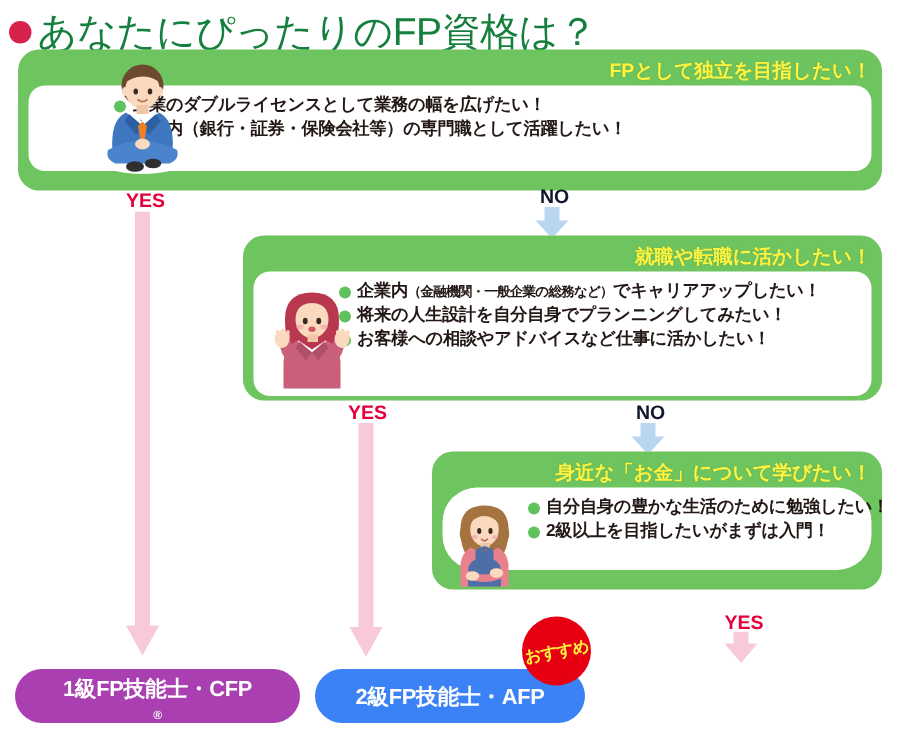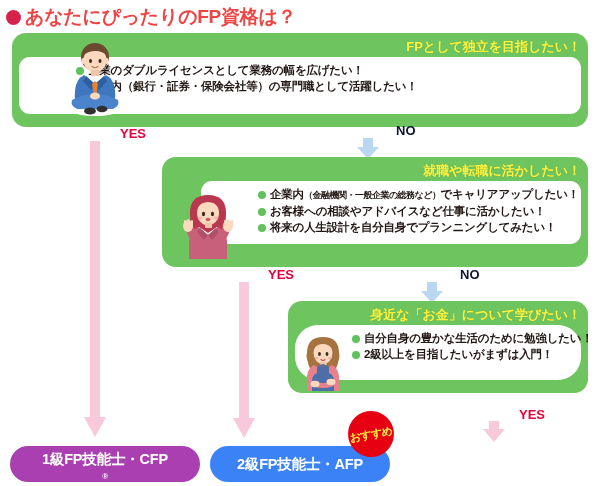--- a/index.html
+++ b/index.html
@@ -20,23 +20,23 @@
   }
 
   
   .page-title {
     position: absolute;
     left: 6px;
     top: 4px;
     display: flex;
     align-items: center;
     gap: 4px;
-    font-size: 19px;
-    font-weight: bold;
-    color: #ef4444;
+    font-size: 26px;
+    font-weight: normal;
+    color: #15803d;
     letter-spacing: -0.3px;
     white-space: nowrap;
   }
   .title-bullet {
     width: 15px;
     height: 15px;
     border-radius: 50%;
     background: #d7224c;
     display: inline-block;
     flex: none;
@@ -107,21 +107,20 @@
     pointer-events: none;
   }
 
   
   .label-yes, .label-no {
     position: absolute;
     font-size: 13px;
     font-weight: bold;
     letter-spacing: 0px;
     line-height: 13px;
-    margin-left: 36px;
   }
   .label-yes { color: #e4003a; }
   .label-no  { color: #0f172a; }
 
   
   .arrow { position: absolute; }
 
   
   .pill {
     position: absolute;
@@ -231,25 +230,25 @@
   <div class="label-no" style="left:360px; top:124px;">NO</div>
   <div class="arrow" style="left:355px; top:138px; width:26px; height:22px;">
     <svg width="26" height="22" viewBox="0 0 26 22">
       <rect x="8" y="0" width="10" height="10" fill="#b9d7f0"></rect>
       <polygon points="2,9 24,9 13,21" fill="#b9d7f0"></polygon>
     </svg>
   </div>
 
   <div class="qbox has-avatar" style="left:162px; top:157px; width:426px; height:110px;">
     <div class="qbox-head">就職や転職に活かしたい！</div>
-    <div class="qbox-body" style="height:63px;margin-left:32px;">
+    <div class="qbox-body" style="height:83px;">
       <ul class="bullets">
         <li><span>企業内</span><span class="small">（金融機関・一般企業の総務など）</span><span>でキャリアアップしたい！</span></li>
+        <li>将来の人生設計を自分自身でプランニングしてみたい！</li>
         <li>お客様への相談やアドバイスなど仕事に活かしたい！</li>
-        <li>将来の人生設計を自分自身でプランニングしてみたい！</li>
       </ul>
     </div>
   </div>
 
   <div class="avatar" style="left:176px; top:191px; width:64px; height:70px;">
     <svg width="64" height="70" viewBox="0 0 64 70">
 
       <path d="M14 22 q0-18 18-18 q18 0 18 18 q0 16 -6 22 l-24 0 q-6-6 -6-22z" fill="#b9384f"></path>
 
       <ellipse cx="32" cy="22" rx="11" ry="12.5" fill="#fbd9bf"></ellipse>

